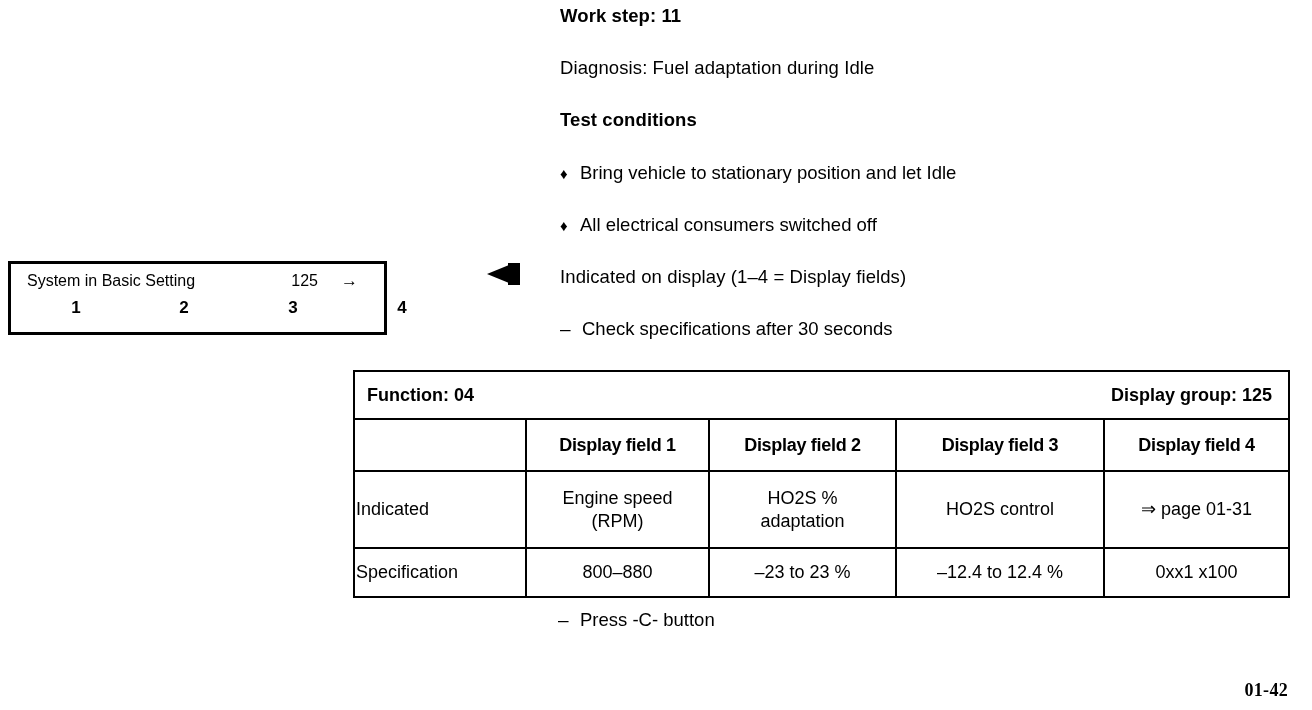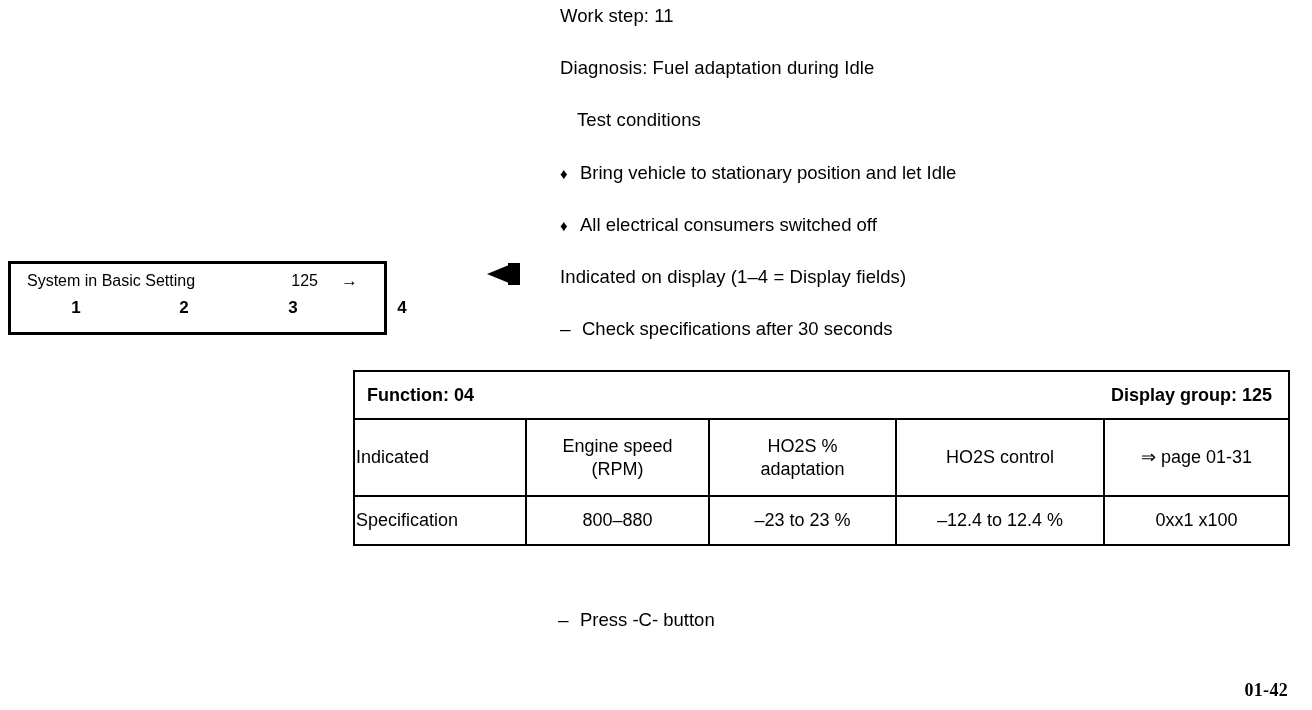--- a/index.html
+++ b/index.html
@@ -20,25 +20,25 @@
   .abs { position: absolute; }
 
   
   .instr {
     left: 560px;
     font-size: 18.5px;
     line-height: 1.15;
     white-space: nowrap;
     letter-spacing: 0.1px;
   }
-  .instr.bold { font-weight: normal; }
+  .instr.bold { font-weight: bold; }
 
   .worksteplbl  { top: 5px; }
   .diagnosis    { top: 57px; }
-  .testcond     { top: 109px; margin-left: 17px; }
+  .testcond     { top: 109px; }
 
   .bullet-row {
     left: 560px;
     font-size: 18.5px;
     white-space: nowrap;
     display: flex;
     align-items: baseline;
   }
   .bullet-mark {
     width: 20px;
@@ -251,20 +251,27 @@
       <col class="c4">
   </colgroup>
   <tbody>
     <tr>
       <td class="fn-head" colspan="5">
         <span class="fn-left">Function: 04</span>
         <span class="fn-right">Display group: 125</span>
       </td>
     </tr>
     <tr>
+      <td class="col-head"></td>
+      <td class="col-head">Display field 1</td>
+      <td class="col-head">Display field 2</td>
+      <td class="col-head">Display field 3</td>
+      <td class="col-head">Display field 4</td>
+    </tr>
+    <tr>
       <td class="row-label">Indicated</td>
       <td class="cell-ctr" style="white-space:pre-line;">Engine speed
 (RPM)</td>
       <td class="cell-ctr" style="white-space:pre-line;">HO2S %
 adaptation</td>
       <td class="cell-ctr" style="white-space:pre-line;border-radius:7px;">HO2S control</td>
       <td class="cell-ctr" style="white-space:pre-line;">⇒ page 01-31</td>
     </tr>
     <tr class="spec-row">
       <td class="row-label">Specification</td>

